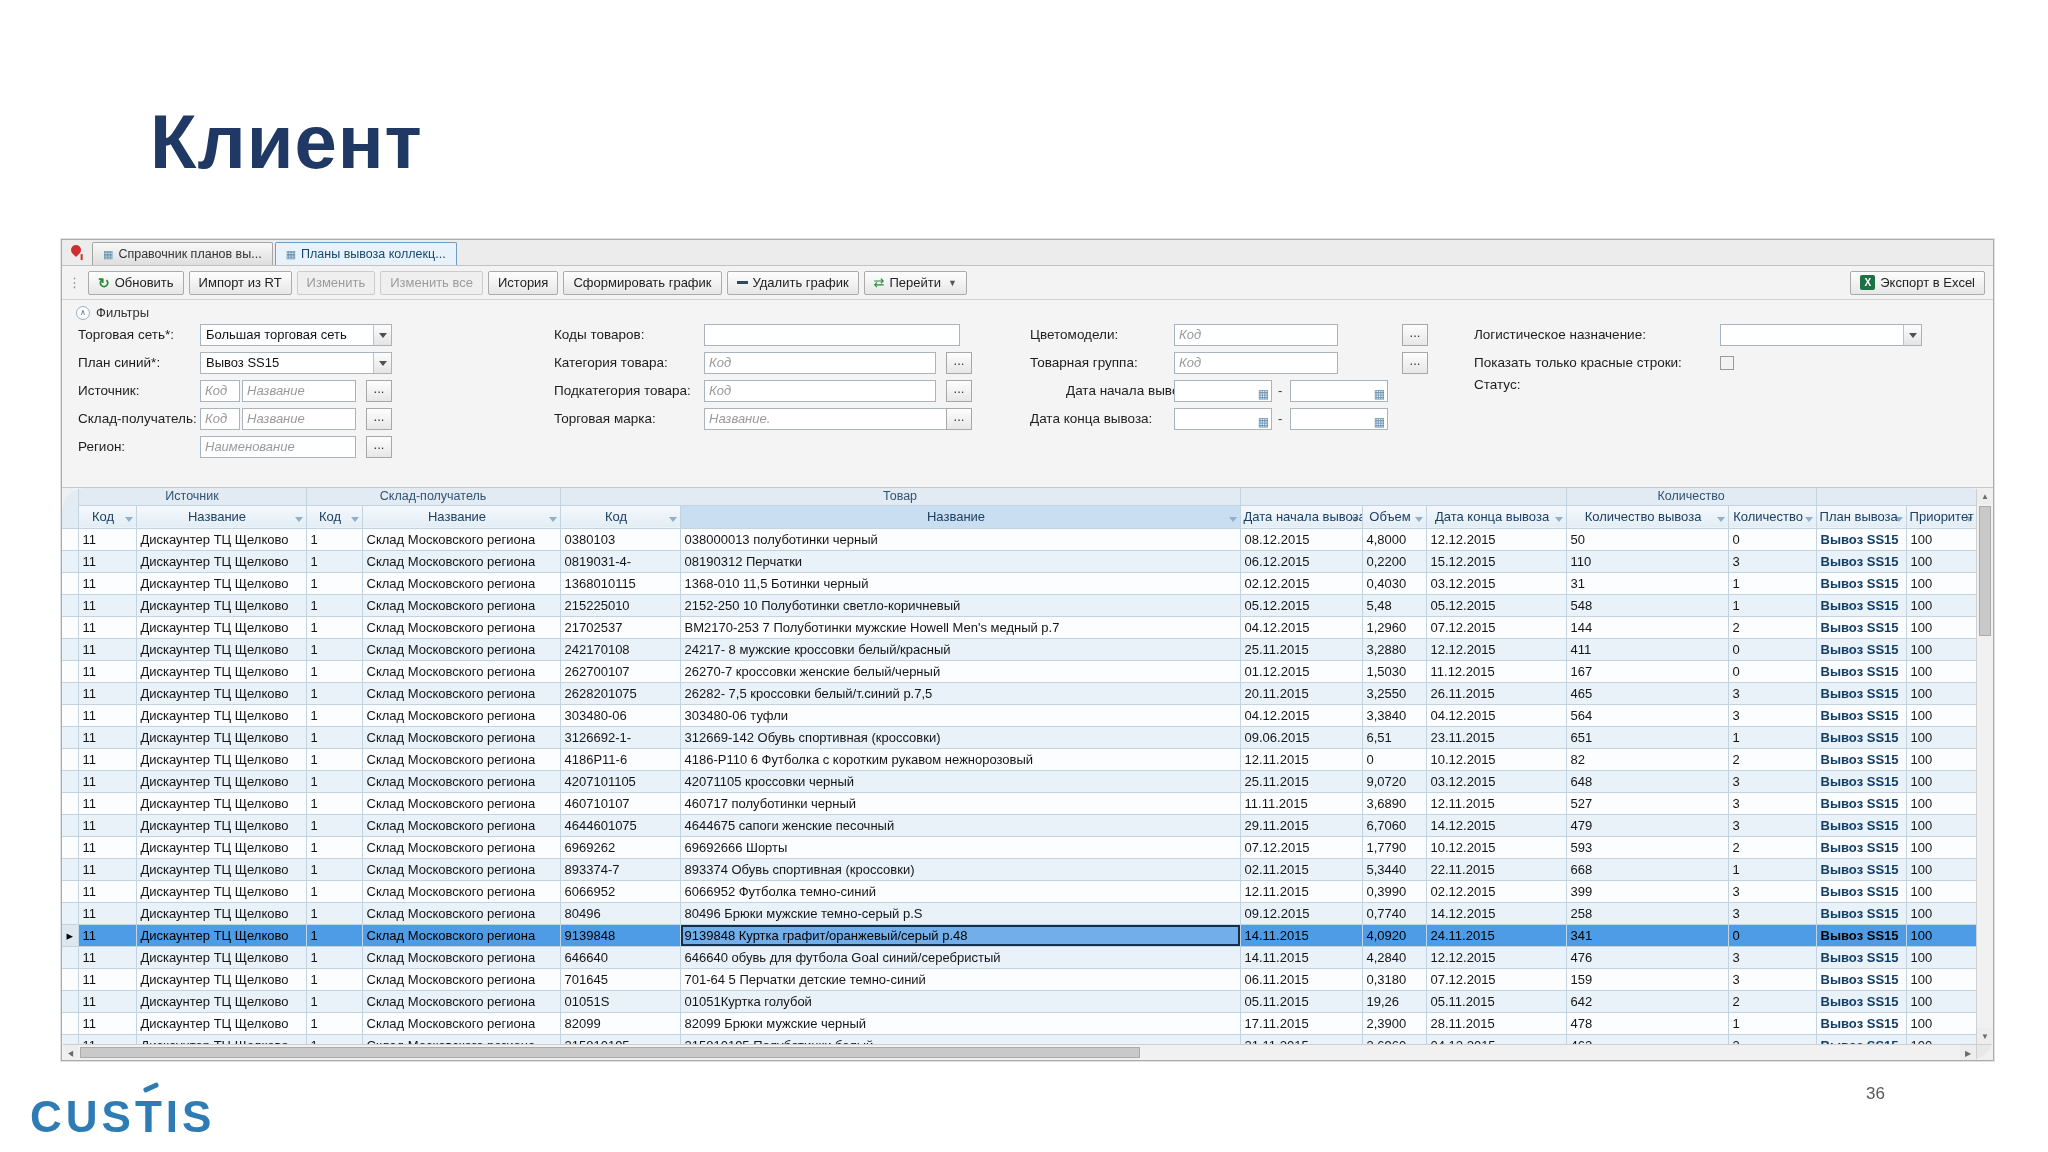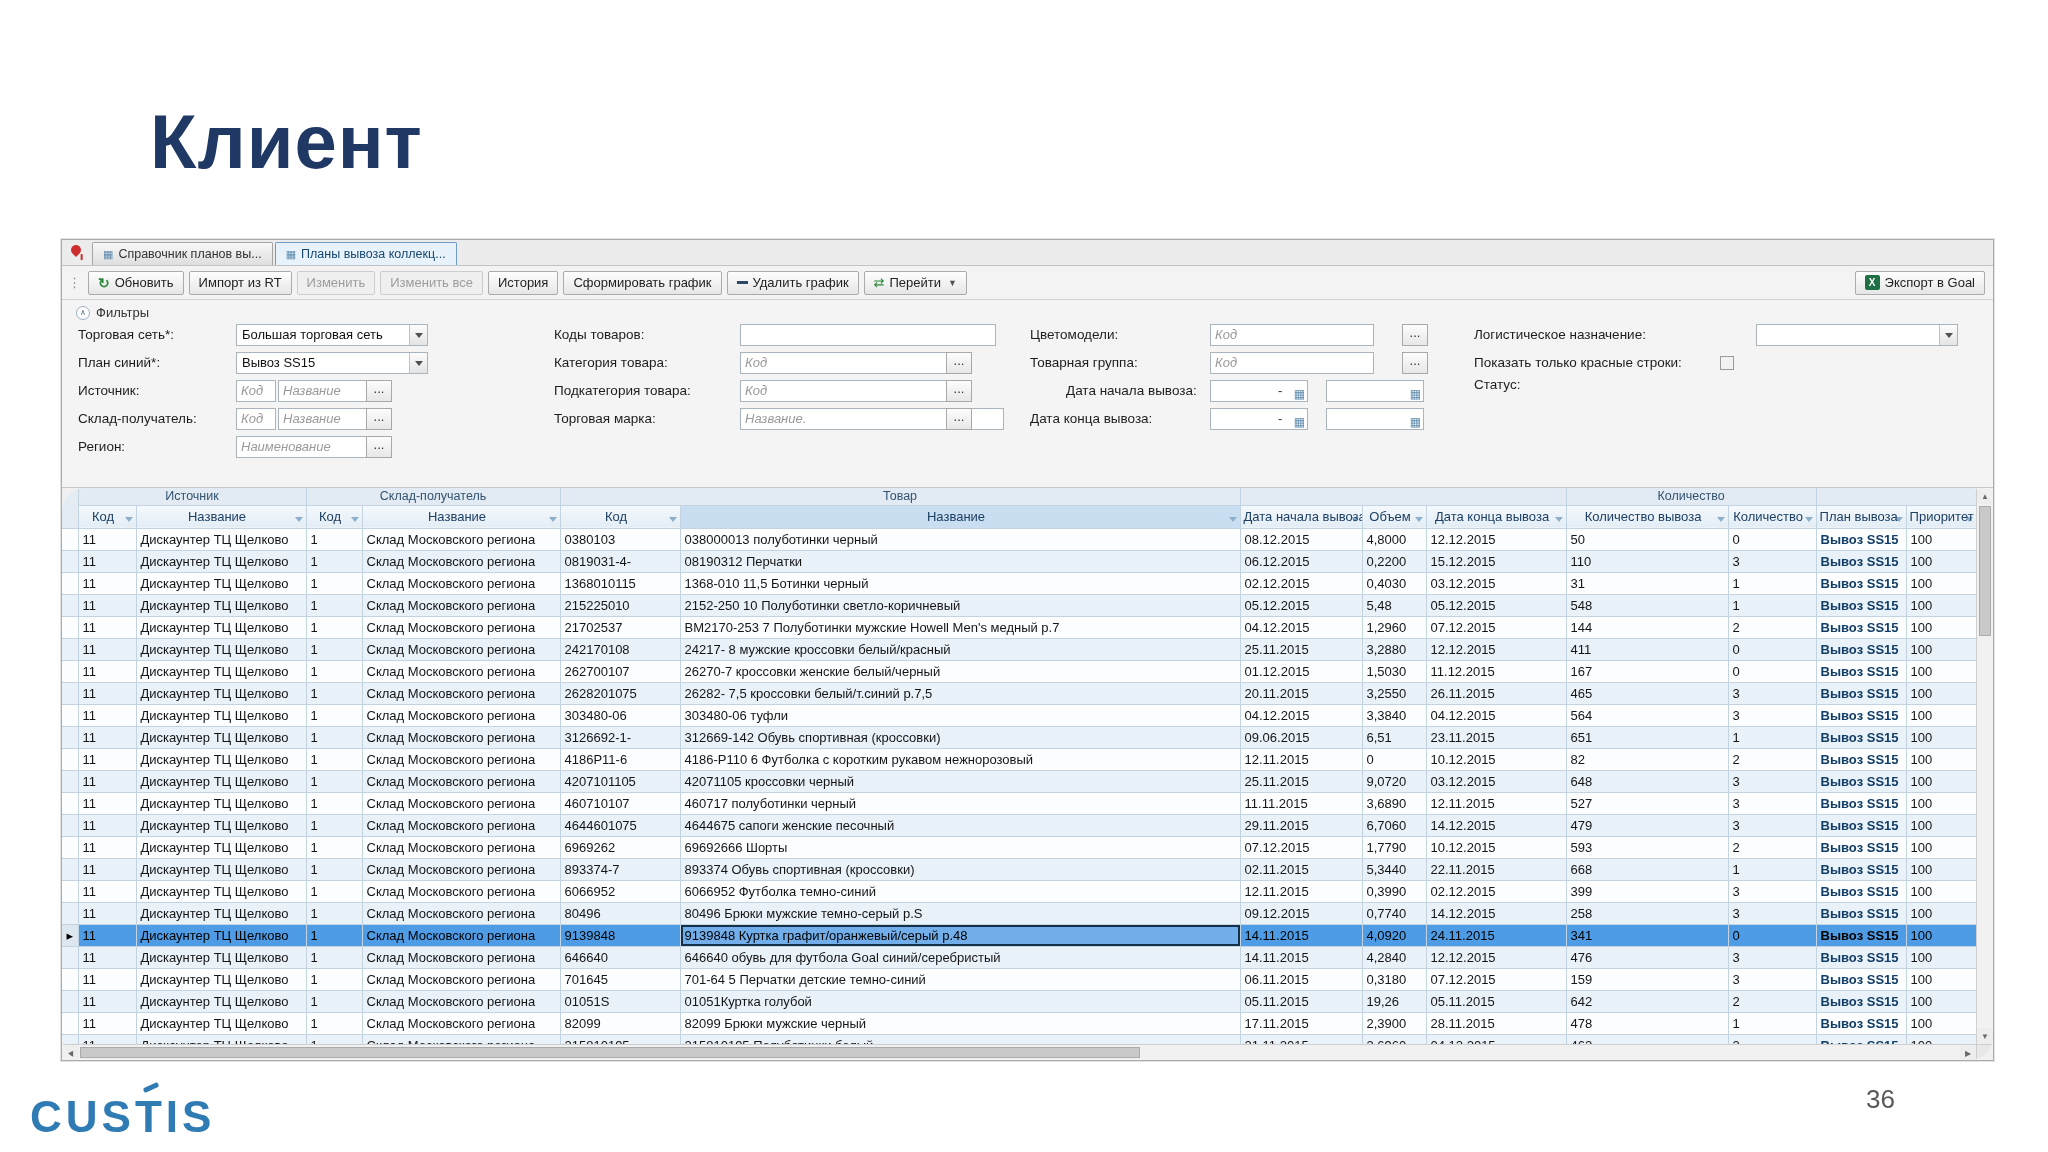--- a/index.html
+++ b/index.html
@@ -7,21 +7,21 @@
               font-family:"Liberation Sans", sans-serif; }
 
   
   .slide-title { position:absolute; left:150px; top:98px; font-size:76px; font-weight:bold;
                  color:#1f3864; letter-spacing:1px; }
   .logo { position:absolute; left:30px; top:1092px; font-size:44px; color:#2f7cb5;
           letter-spacing:4px; font-weight:bold; }
   .logo .t-wrap { position:relative; display:inline-block; }
   .logo .t-accent { position:absolute; top:-7px; left:8px; width:16px; height:5px;
                     background:#2f7cb5; transform:rotate(-24deg); border-radius:2px; }
-  .page-number { position:absolute; left:1866px; top:1084px; font-size:26px; color:#595959; }
+  .page-number { position:absolute; left:1866px; top:1084px; font-size:17px; color:#595959; }
 
   
   .window { position:absolute; left:61px; top:239px; width:1933px; height:822px;
             background:#f0f0f0; border:1px solid #ababab; box-shadow:0 0 0 1px #e3e3e3;
             display:flex; flex-direction:column; font-size:13px; color:#1a1a1a; }
 
   
   .tabbar { height:26px; background:#ececec; display:flex; align-items:flex-end;
             padding-left:30px; border-bottom:1px solid #c2c2c2; position:relative; flex:0 0 26px;}
   .pin { position:absolute; left:9px; top:5px; width:10px; height:10px; background:#cd2f2f;
@@ -57,21 +57,21 @@
   
   .filters { position:relative; height:188px; flex:0 0 188px; background:#f4f4f4;
              border-bottom:1px solid #c8c8c8; }
   .filters-head { position:absolute; left:14px; top:5px; display:flex; align-items:center;
                   gap:6px; font-size:13px; color:#333; }
   .collapse-ic { width:14px; height:14px; border:1px solid #9ab0c2; border-radius:50%;
                  font-size:8px; color:#51708a; display:inline-flex; align-items:center;
                  justify-content:center; background:#fdfdfd; }
   .lbl { position:absolute; height:22px; line-height:22px; font-size:13.5px; color:#1d1d1d; }
   .box { position:absolute; height:22px; background:#fff; border:1px solid #a9b4bd;
-         font-size:13px; line-height:20px; overflow:hidden;margin-left:36px; }
+         font-size:13px; line-height:20px; overflow:hidden; }
   .box .ph { color:#9a9a9a; font-style:italic; padding:0 4px; display:block; }
   .box .val { color:#111; padding:0 5px; display:block; }
   .combo .arrow-btn { position:absolute; right:0; top:0; bottom:0; width:18px;
                       background:linear-gradient(#fdfdfd,#e4e4e4); border-left:1px solid #c0c0c0; }
   .combo .arrow-btn::after { content:""; position:absolute; left:5px; top:8px; width:0; height:0;
                       border-left:4px solid transparent; border-right:4px solid transparent;
                       border-top:5px solid #505050; }
   .dots { position:absolute; width:26px; height:22px; background:linear-gradient(#fdfdfd,#e7e7e7);
           border:1px solid #a8a8a8; text-align:center; line-height:16px; font-size:13px;
           color:#333; cursor:pointer; }
@@ -171,21 +171,21 @@
       <span class="ic minus"></span>
       <span>Удалить график</span>
     </button>
     <button class="tbtn">
       <span class="ic goto">⇄</span>
       <span>Перейти</span>
       <span class="dd-arrow">▼</span>
     </button>
     <button class="tbtn export">
       <span class="ic xls">X</span>
-      <span>Экспорт в Goal</span>
+      <span>Экспорт в Excel</span>
     </button>
   </div>
 
   <div class="filters">
     <div class="filters-head">
       <span class="collapse-ic">∧</span>
       <span>Фильтры</span>
     </div>
 
     <div class="lbl" style="left:16px;top:24px">Торговая сеть*:</div>

